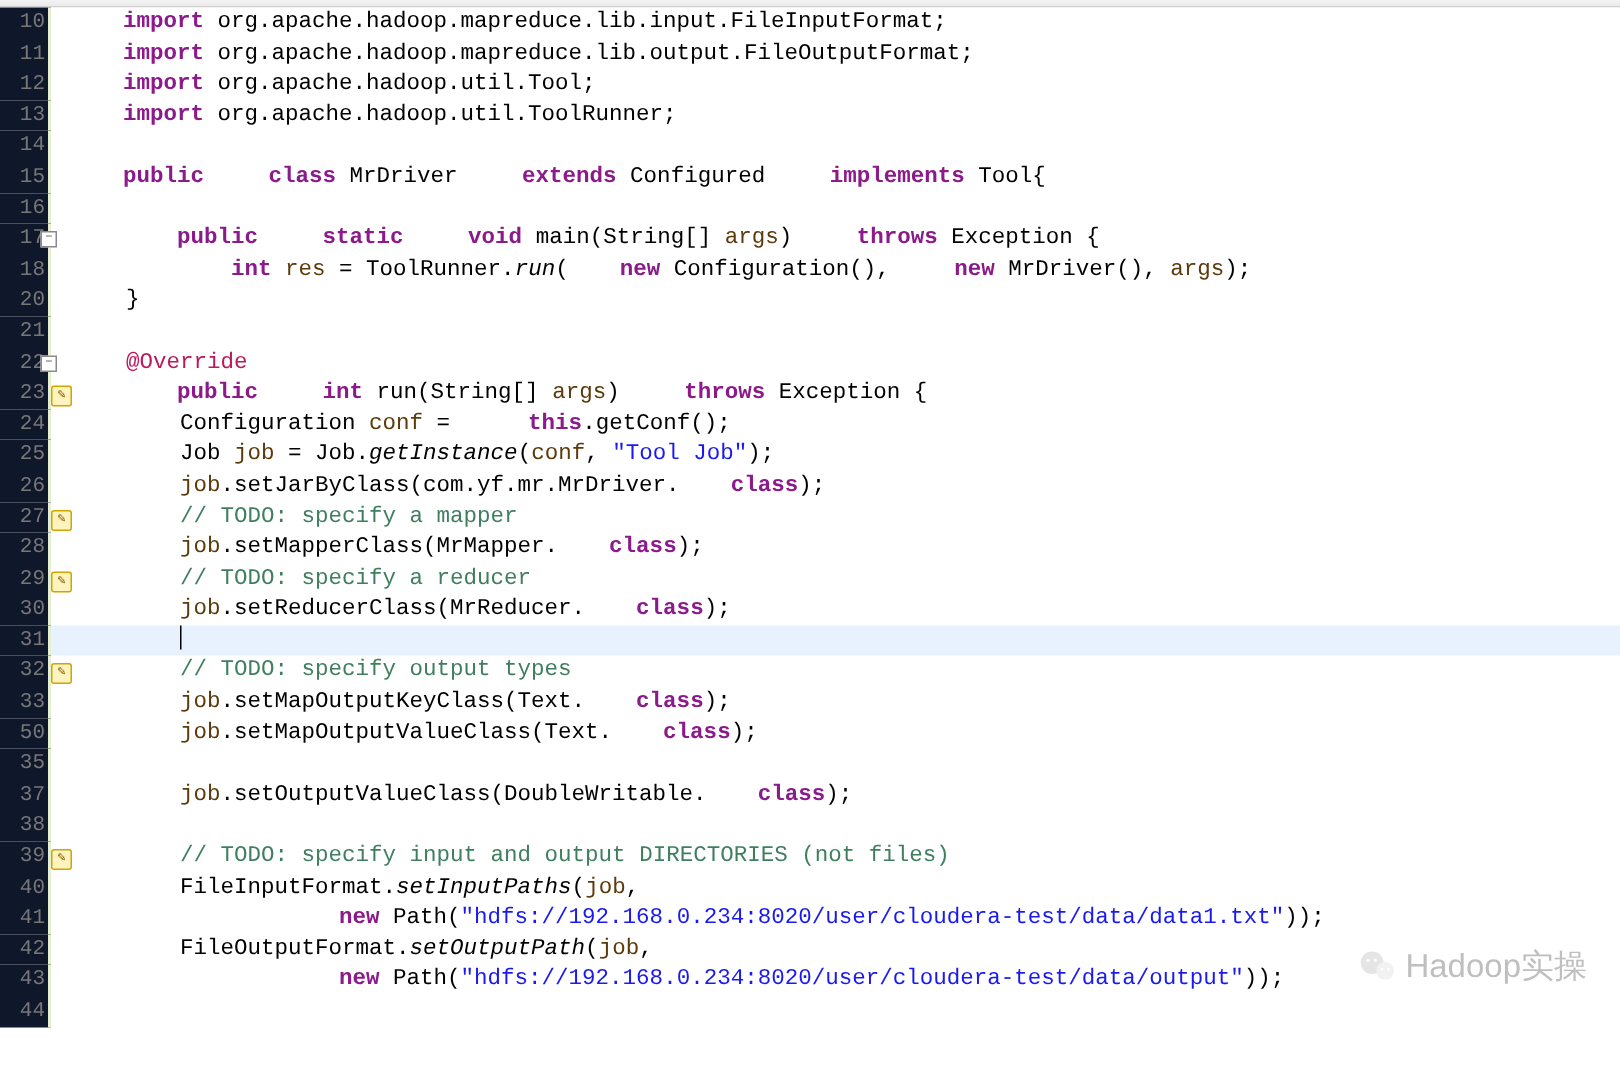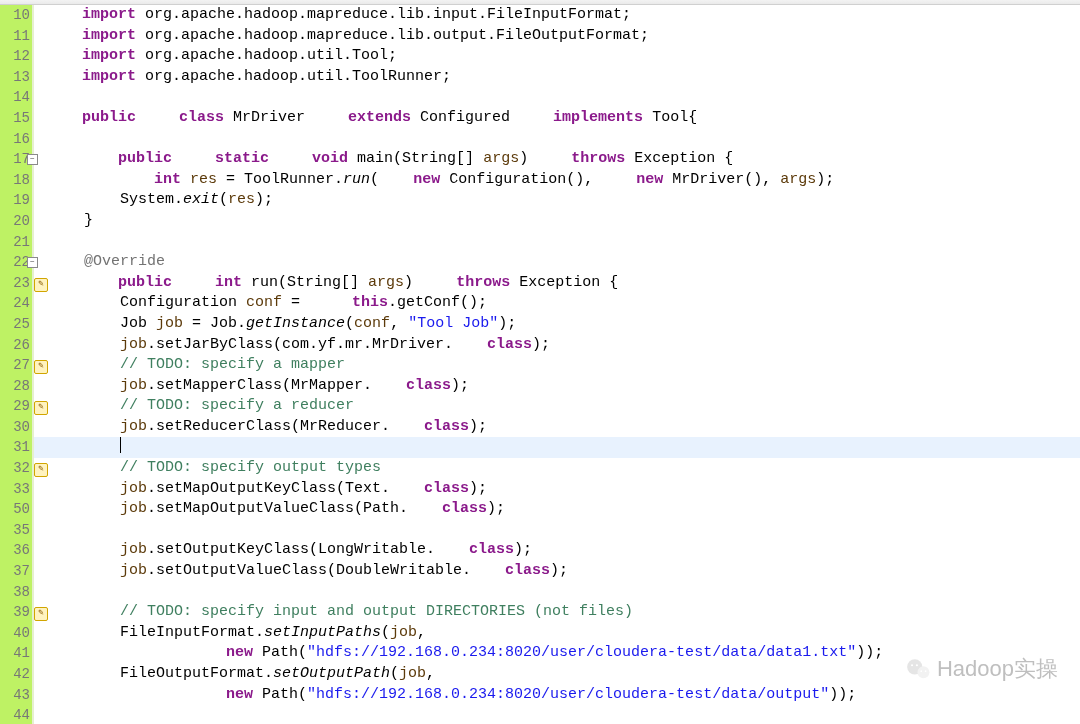--- a/index.html
+++ b/index.html
@@ -22,62 +22,62 @@
     display: flex;
     align-items: stretch;
     height: 20.6px;
     line-height: 20.6px;
     white-space: pre;
   }
   .gutter {
     width: 30px;
     text-align: right;
     color: #777;
-    background: #bef264;
+    background: #0f172a;
     padding-right: 2px;
     border-right: 2px solid #e6f0d0;
     font-size: 14px;
     user-select: none;
     position: relative;
   }
   .marker {
     width: 10px;
     position: relative;
     text-align: center;
   }
   .code {
     padding-left: 4px;
     flex: 1;
   }
   .hl-current { background: #e8f2fe; }
   .kw { color: #8b1a8b; font-weight: bold; margin-left: 34px; }
   .str { color: #1a1aee; }
   .comment { color: #3f7f5f; }
   .static-italic { color: #000; font-style: italic; }
-  .ann { color: #737373; }
+  .ann { color: #be185d; }
   .param { color: #5c3a0a; }
   .minus {
     display:inline-block;
     width:9px;height:9px;
     border:1px solid #8a8a8a;
     background:#fff;
     font-size:8px;line-height:7px;
     text-align:center;color:#555;
     position:absolute;right:-6px;top:5px;
   }
   .qf {
     display:inline-block;width:12px;height:12px;
     background:#fff3bf;border:1px solid #d1a500;
     border-radius:2px;font-size:9px;line-height:10px;
     text-align:center;color:#8a5a00;
   }
   .watermark {
     position: fixed;
     right: 22px;
-    bottom: 40px;
+    bottom: 65px;
     display:flex;align-items:center;gap:6px;
     opacity:.55;
     font-family: "Microsoft YaHei", sans-serif;
     font-size: 22px;color:#8a8a8a;
     pointer-events:none;
   }
   .watermark svg { opacity:.7 }
   .cursor {
     display:inline-block;width:1px;height:16px;
     background:#000;vertical-align:-3px;
@@ -96,38 +96,36 @@
 <div class="editor" id="editor">
     <div class="line"><div class="gutter">10</div><div class="marker"></div><div class="code"><span class="kw">import</span><span> org.apache.hadoop.mapreduce.lib.input.FileInputFormat;</span></div></div>
     <div class="line"><div class="gutter">11</div><div class="marker"></div><div class="code"><span class="kw">import</span><span> org.apache.hadoop.mapreduce.lib.output.FileOutputFormat;</span></div></div>
     <div class="line"><div class="gutter">12</div><div class="marker"></div><div class="code"><span class="kw">import</span><span> org.apache.hadoop.util.Tool;</span></div></div>
     <div class="line"><div class="gutter">13</div><div class="marker"></div><div class="code"><span class="kw">import</span><span> org.apache.hadoop.util.ToolRunner;</span></div></div>
     <div class="line"><div class="gutter">14</div><div class="marker"></div><div class="code"><span> </span></div></div>
     <div class="line"><div class="gutter">15</div><div class="marker"></div><div class="code"><span class="kw">public</span><span> </span><span class="kw">class</span><span> MrDriver </span><span class="kw">extends</span><span> Configured </span><span class="kw">implements</span><span> Tool{</span></div></div>
     <div class="line"><div class="gutter">16</div><div class="marker"></div><div class="code"><span> </span></div></div>
     <div class="line"><div class="gutter">17<span class="minus">−</span></div><div class="marker"></div><div class="code"><span>    </span><span class="kw">public</span><span> </span><span class="kw">static</span><span> </span><span class="kw">void</span><span> main(String[] </span><span class="param">args</span><span>) </span><span class="kw">throws</span><span> Exception {</span></div></div>
     <div class="line"><div class="gutter">18</div><div class="marker"></div><div class="code"><span>        </span><span class="kw">int</span><span> </span><span class="param">res</span><span> = ToolRunner.</span><span class="static-italic">run</span><span>(</span><span class="kw">new</span><span> Configuration(), </span><span class="kw">new</span><span> MrDriver(), </span><span class="param">args</span><span>);</span></div></div>
-    <div class="line"><div class="gutter">19</div><div class="marker"></div><div class="code"><span>        System.</span><span class="static-italic">exit</span><span>(</span><span class="param">res</span><span>);</span></div></div>
     <div class="line"><div class="gutter">20</div><div class="marker"></div><div class="code"><span>    }</span></div></div>
     <div class="line"><div class="gutter">21</div><div class="marker"></div><div class="code"><span> </span></div></div>
     <div class="line"><div class="gutter">22<span class="minus">−</span></div><div class="marker"></div><div class="code"><span>    </span><span class="ann">@Override</span></div></div>
     <div class="line"><div class="gutter">23</div><div class="marker"><span class="qf">✎</span></div><div class="code"><span>    </span><span class="kw">public</span><span> </span><span class="kw">int</span><span> run(String[] </span><span class="param">args</span><span>) </span><span class="kw">throws</span><span> Exception {</span></div></div>
     <div class="line"><div class="gutter">24</div><div class="marker"></div><div class="code"><span>        Configuration </span><span class="param">conf</span><span> =  </span><span class="kw">this</span><span>.getConf();</span></div></div>
     <div class="line"><div class="gutter">25</div><div class="marker"></div><div class="code"><span>        Job </span><span class="param">job</span><span> = Job.</span><span class="static-italic">getInstance</span><span>(</span><span class="param">conf</span><span>, </span><span class="str">"Tool Job"</span><span>);</span></div></div>
     <div class="line"><div class="gutter">26</div><div class="marker"></div><div class="code"><span>        </span><span class="param">job</span><span>.setJarByClass(com.yf.mr.MrDriver.</span><span class="kw">class</span><span>);</span></div></div>
     <div class="line"><div class="gutter">27</div><div class="marker"><span class="qf">✎</span></div><div class="code"><span>        </span><span class="comment">// </span><span class="comment">TODO:</span><span class="comment"> specify a mapper</span></div></div>
     <div class="line"><div class="gutter">28</div><div class="marker"></div><div class="code"><span>        </span><span class="param">job</span><span>.setMapperClass(MrMapper.</span><span class="kw">class</span><span>);</span></div></div>
     <div class="line"><div class="gutter">29</div><div class="marker"><span class="qf">✎</span></div><div class="code"><span>        </span><span class="comment">// </span><span class="comment">TODO:</span><span class="comment"> specify a reducer</span></div></div>
     <div class="line"><div class="gutter">30</div><div class="marker"></div><div class="code"><span>        </span><span class="param">job</span><span>.setReducerClass(MrReducer.</span><span class="kw">class</span><span>);</span></div></div>
     <div class="line hl-current"><div class="gutter">31</div><div class="marker"></div><div class="code"><span>        </span><span class="cursor"></span></div></div>
     <div class="line"><div class="gutter">32</div><div class="marker"><span class="qf">✎</span></div><div class="code"><span>        </span><span class="comment">// </span><span class="comment">TODO:</span><span class="comment"> specify output types</span></div></div>
     <div class="line"><div class="gutter">33</div><div class="marker"></div><div class="code"><span>        </span><span class="param">job</span><span>.setMapOutputKeyClass(Text.</span><span class="kw">class</span><span>);</span></div></div>
-    <div class="line"><div class="gutter">50</div><div class="marker"></div><div class="code"><span>        </span><span class="param">job</span><span>.setMapOutputValueClass(Path.</span><span class="kw">class</span><span>);</span></div></div>
+    <div class="line"><div class="gutter">50</div><div class="marker"></div><div class="code"><span>        </span><span class="param">job</span><span>.setMapOutputValueClass(Text.</span><span class="kw">class</span><span>);</span></div></div>
     <div class="line"><div class="gutter">35</div><div class="marker"></div><div class="code"><span> </span></div></div>
-    <div class="line"><div class="gutter">36</div><div class="marker"></div><div class="code"><span>        </span><span class="param">job</span><span>.setOutputKeyClass(LongWritable.</span><span class="kw">class</span><span>);</span></div></div>
     <div class="line"><div class="gutter">37</div><div class="marker"></div><div class="code"><span>        </span><span class="param">job</span><span>.setOutputValueClass(DoubleWritable.</span><span class="kw">class</span><span>);</span></div></div>
     <div class="line"><div class="gutter">38</div><div class="marker"></div><div class="code"><span> </span></div></div>
     <div class="line"><div class="gutter">39</div><div class="marker"><span class="qf">✎</span></div><div class="code"><span>        </span><span class="comment">// </span><span class="comment">TODO:</span><span class="comment"> specify input and output DIRECTORIES (not files)</span></div></div>
     <div class="line"><div class="gutter">40</div><div class="marker"></div><div class="code"><span>        FileInputFormat.</span><span class="static-italic">setInputPaths</span><span>(</span><span class="param">job</span><span>,</span></div></div>
     <div class="line"><div class="gutter">41</div><div class="marker"></div><div class="code"><span>                </span><span class="kw">new</span><span> Path(</span><span class="str">"hdfs://192.168.0.234:8020/user/cloudera-test/data/data1.txt"</span><span>));</span></div></div>
     <div class="line"><div class="gutter">42</div><div class="marker"></div><div class="code"><span>        FileOutputFormat.</span><span class="static-italic">setOutputPath</span><span>(</span><span class="param">job</span><span>,</span></div></div>
     <div class="line"><div class="gutter">43</div><div class="marker"></div><div class="code"><span>                </span><span class="kw">new</span><span> Path(</span><span class="str">"hdfs://192.168.0.234:8020/user/cloudera-test/data/output"</span><span>));</span></div></div>
     <div class="line"><div class="gutter">44</div><div class="marker"></div><div class="code"><span> </span></div></div>
   </div>
 

